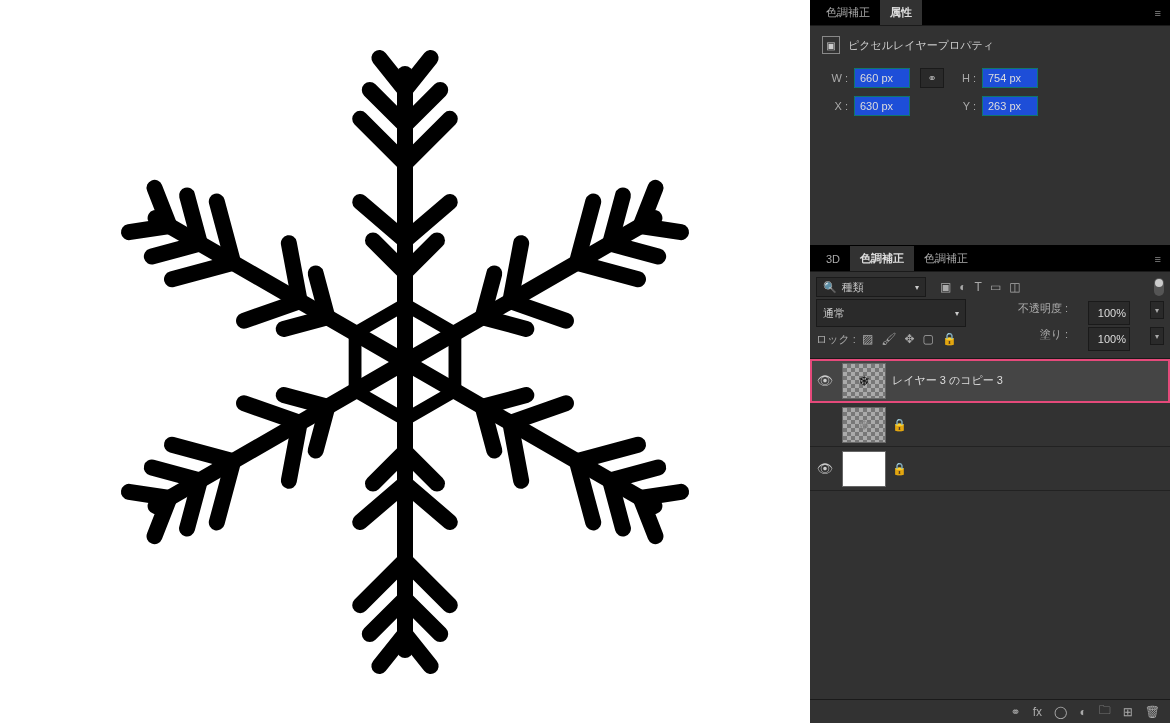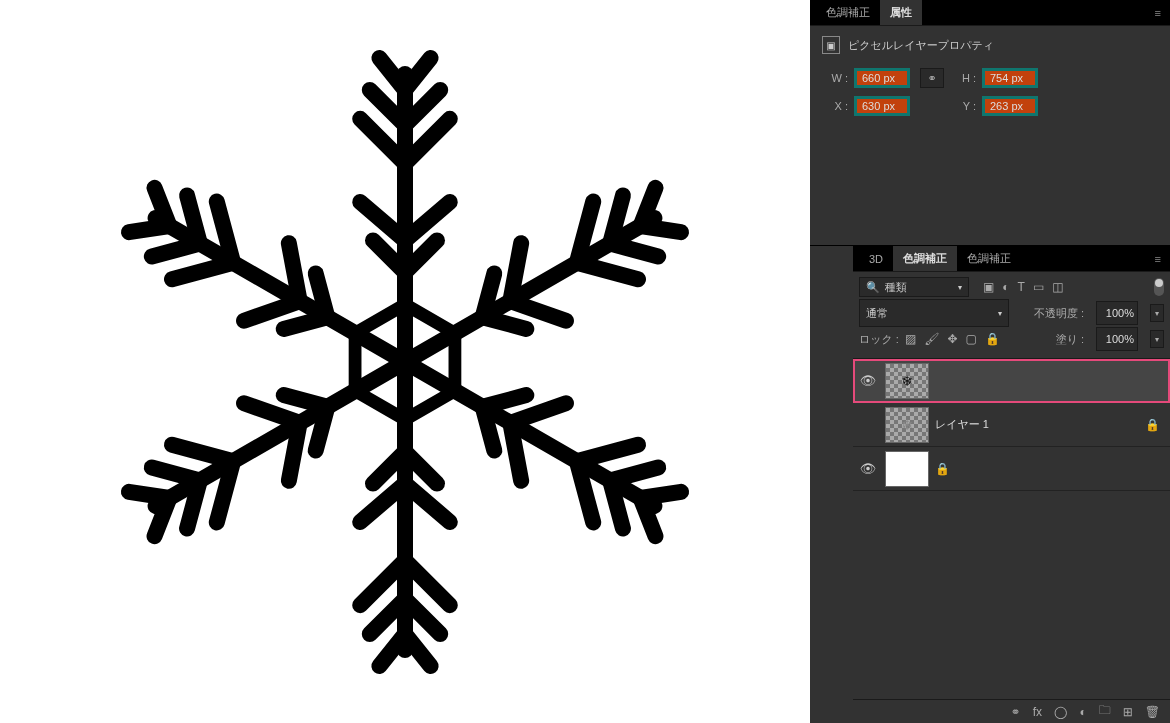--- a/index.html
+++ b/index.html
@@ -89,22 +89,22 @@
       padding-left: 4px;
     }
     .prop-label {
       color: #aaa;
       width: 22px;
       text-align: right;
     }
     .prop-input {
       width: 56px;
       height: 20px;
-      background: #c2410c;
-      border: 3px solid #0f766e;
+      background: #1d4ed8;
+      border: 1px solid #0f766e;
       color: #ddd;
       padding: 0 5px;
       font-size: 11px;
     }
     .link-icon {
       width: 24px;
       height: 20px;
       background: #2a2a2a;
       border: 1px solid #1a1a1a;
       display: flex;
@@ -113,21 +113,20 @@
       color: #aaa;
       font-size: 11px;
       margin: 0 4px;
     }
     
     .layers-panel {
       flex: 1;
       display: flex;
       flex-direction: column;
       background: #323232;
-      margin-left: 43px;
     }
     .layers-controls {
       padding: 4px 6px;
       border-bottom: 1px solid #1a1a1a;
     }
     .ctrl-row {
       display: flex;
       align-items: center;
       gap: 4px;
       margin-bottom: 4px;
@@ -174,22 +173,22 @@
       border: 1px solid #1a1a1a;
       color: #ccc;
       display: flex;
       align-items: center;
       padding: 13px 6px;
       justify-content: space-between;
     }
     .opacity-group {
       margin-left: auto;
       display: flex;
-      align-items: center;
-      gap: 12px;
+      align-items: flex-start;
+      gap: 20px;
       color: #aaa;
     }
     .pct-input {
       width: 42px;
       height: 24px;
       background: #2a2a2a;
       border: 1px solid #1a1a1a;
       color: #ddd;
       padding: 0 3px;
       font-size: 11px;
@@ -397,27 +396,27 @@
     </div>
 
     <div class="layer-list">
       <div class="layer-row selected">
         <div class="vis-col">
             <span>👁</span>
           </div>
         <div class="thumb">
             <span class="thumb-ico">❄</span>
           </div>
+        <span class="layer-name">レイヤー 3 のコピー 3</span>
       </div>
       <div class="layer-row">
         <div class="vis-col"></div>
         <div class="thumb">
             <span class="thumb-ico faded">❄</span>
           </div>
-        <span class="layer-name">レイヤー 1</span>
         <span class="layer-lock">🔒</span>
       </div>
       <div class="layer-row">
         <div class="vis-col">
             <span>👁</span>
           </div>
         <div class="thumb solid-white"></div>
         <span class="layer-lock">🔒</span>
       </div>
     </div>

